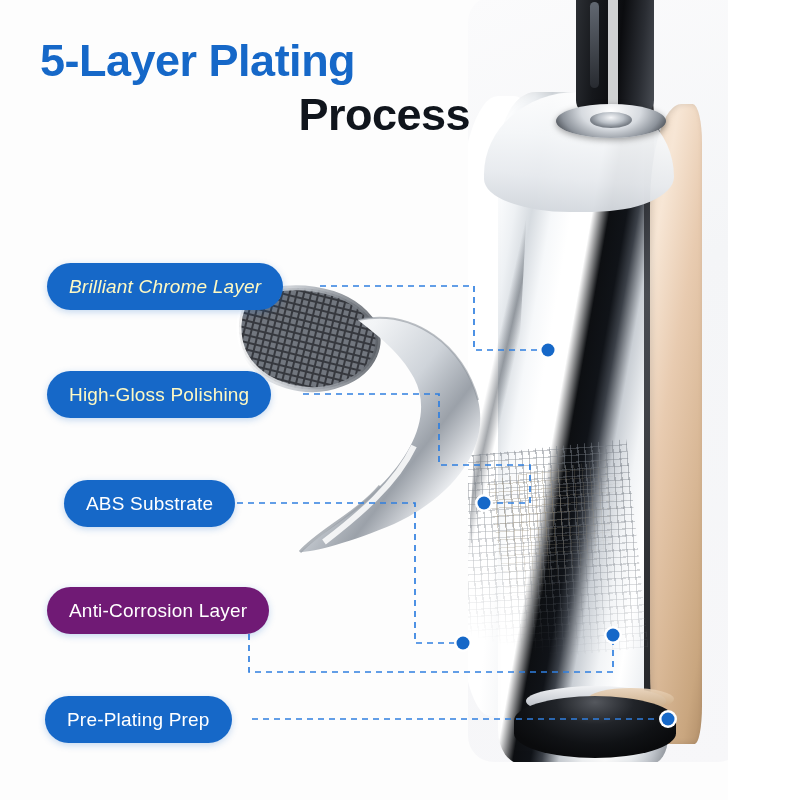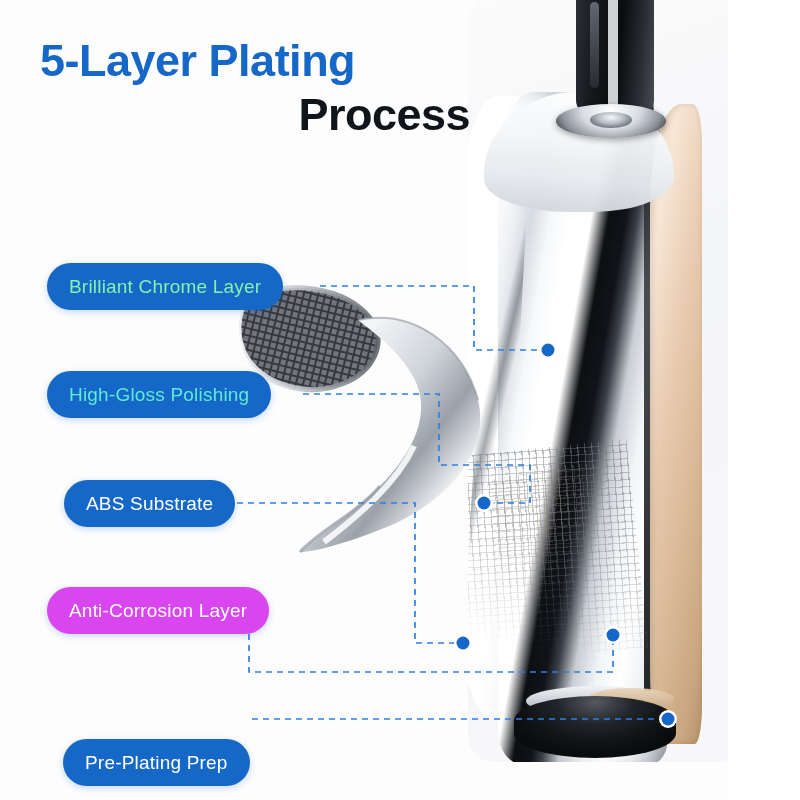--- a/index.html
+++ b/index.html
@@ -145,21 +145,21 @@
     background:#1668c8;color:#ffffff;border-radius:999px;
     font-size:19px;font-weight:500;letter-spacing:.2px;white-space:nowrap;
     box-shadow:0 2px 7px rgba(22,104,200,.25);
     height:47px;padding:0 22px;
     box-sizing:border-box;
   }
   .pill-1{left:47px;top:263px;}
   .pill-2{left:47px;top:371px;}
   .pill-3{left:64px;top:480px;}
   .pill-4{left:47px;top:587px;}
-  .pill-5{left:63px;top:696px;margin-top:43px;}
+  .pill-5{left:45px;top:696px;}
 
   
   #connectors{position:absolute;left:0;top:0;width:800px;height:800px;}
   .lead{fill:none;stroke:#2f7fe0;stroke-width:1.7;stroke-dasharray:6 5;}
   .node-ring{fill:#ffffff;}
   .node{fill:#1668c8;}
 </style>
 </head>
 <body>
 
@@ -249,29 +249,29 @@
     <g>
       <circle class="node-ring" r="9" cx="613" cy="635"></circle>
       <circle class="node" r="6.5" cx="613" cy="635" fill="#1668c8"></circle>
     </g>
     <g>
       <circle class="node-ring" r="9" cx="668" cy="719"></circle>
       <circle class="node" r="6.5" cx="668" cy="719" fill="#1668c8"></circle>
     </g>
   </svg>
 
-  <div class="pill pill-1" style="background: rgb(22, 104, 200); color: #86efac;">
+  <div class="pill pill-1" style="background: rgb(22, 104, 200); color: #fef9c3; font-style: italic;">
     <span>Brilliant Chrome Layer</span>
   </div>
-  <div class="pill pill-2" style="background: rgb(22, 104, 200); color: #5eead4;">
+  <div class="pill pill-2" style="background: rgb(22, 104, 200); color: #fef9c3;">
     <span>High-Gloss Polishing</span>
   </div>
   <div class="pill pill-3" style="background: rgb(22, 104, 200); color: rgb(255, 255, 255);">
     <span>ABS Substrate</span>
   </div>
-  <div class="pill pill-4" style="background: #d946ef; color: rgb(255, 255, 255);">
+  <div class="pill pill-4" style="background: #701a75; color: rgb(255, 255, 255);">
     <span>Anti-Corrosion Layer</span>
   </div>
   <div class="pill pill-5" style="background: rgb(22, 104, 200); color: rgb(255, 255, 255);">
     <span>Pre-Plating Prep</span>
   </div>
 
 </div>
 
 </body></html>

